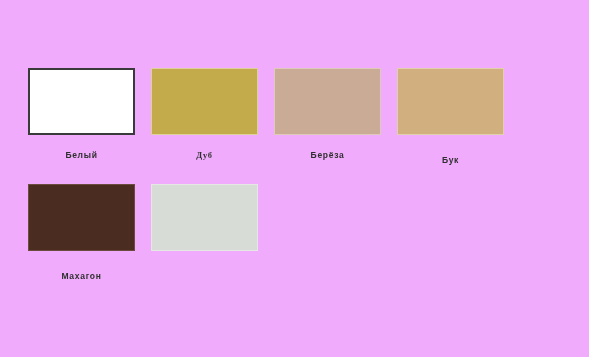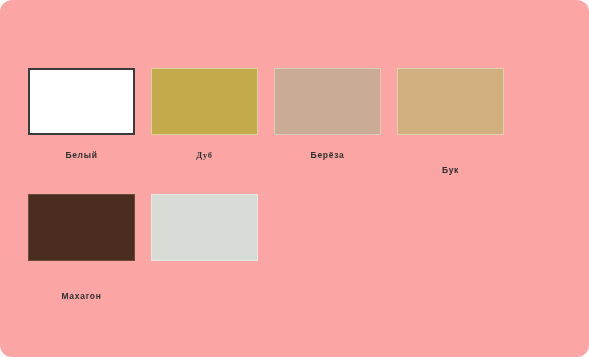--- a/index.html
+++ b/index.html
@@ -10,23 +10,22 @@
     width: 589px;
     height: 357px;
     background: #fefefe;
     font-family: "Liberation Sans", sans-serif;
     overflow: hidden;
   }
   #palette-board {
     position: relative;
     width: 589px;
     height: 357px;
-    background: #fca5a5;
+    background: #f0abfc;
     box-sizing: border-box;
-    border-radius: 12px;
   }
   .swatch-grid {
     position: absolute;
     left: 28px;
     top: 68px;
     width: 476px;
     display: grid;
     grid-template-columns: repeat(4, 107px);
     grid-column-gap: 16px;
     grid-row-gap: 18px;
@@ -47,21 +46,21 @@
     margin-top: 15px;
     font-size: 8.5px;
     font-weight: bold;
     color: #2f2f2f;
     letter-spacing: 0.7px;
     text-align: center;
     line-height: 11px;
     white-space: nowrap;
   }
   .swatch-cell.row2 .swatch-label {
-    margin-top: 30px;
+    margin-top: 20px;
   }
 </style>
 </head>
 <body style="background: rgb(254, 254, 254);">
 
 <div id="palette-board">
   <div class="swatch-grid">
 
     <div class="swatch-cell row1">
       <span class="swatch-chip" style="background: rgb(255, 255, 255); border: 2px solid rgb(58, 58, 58);"></span>

